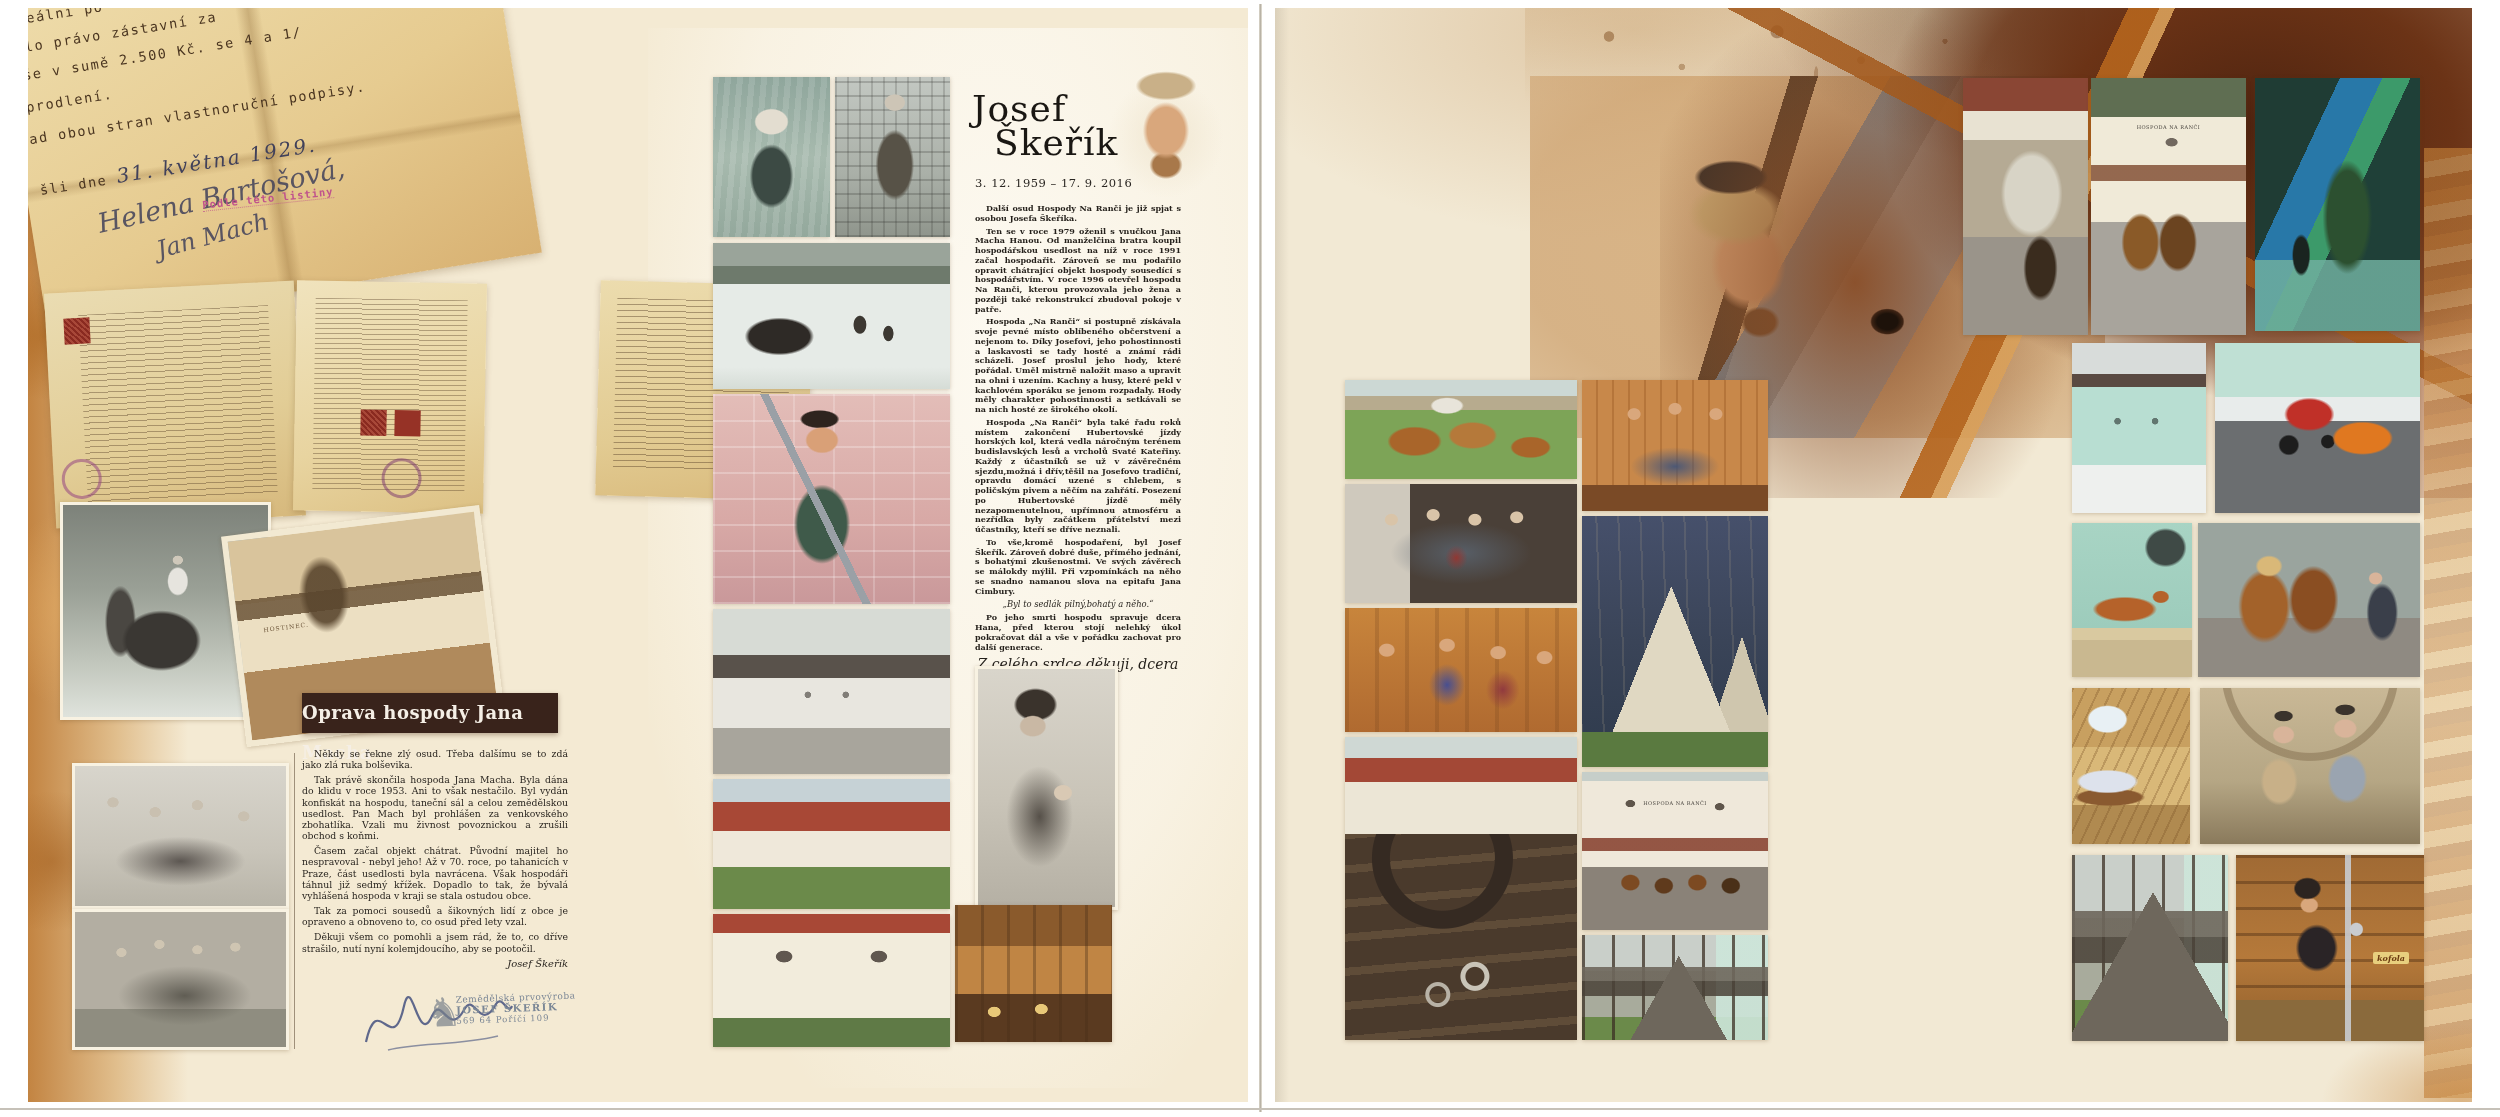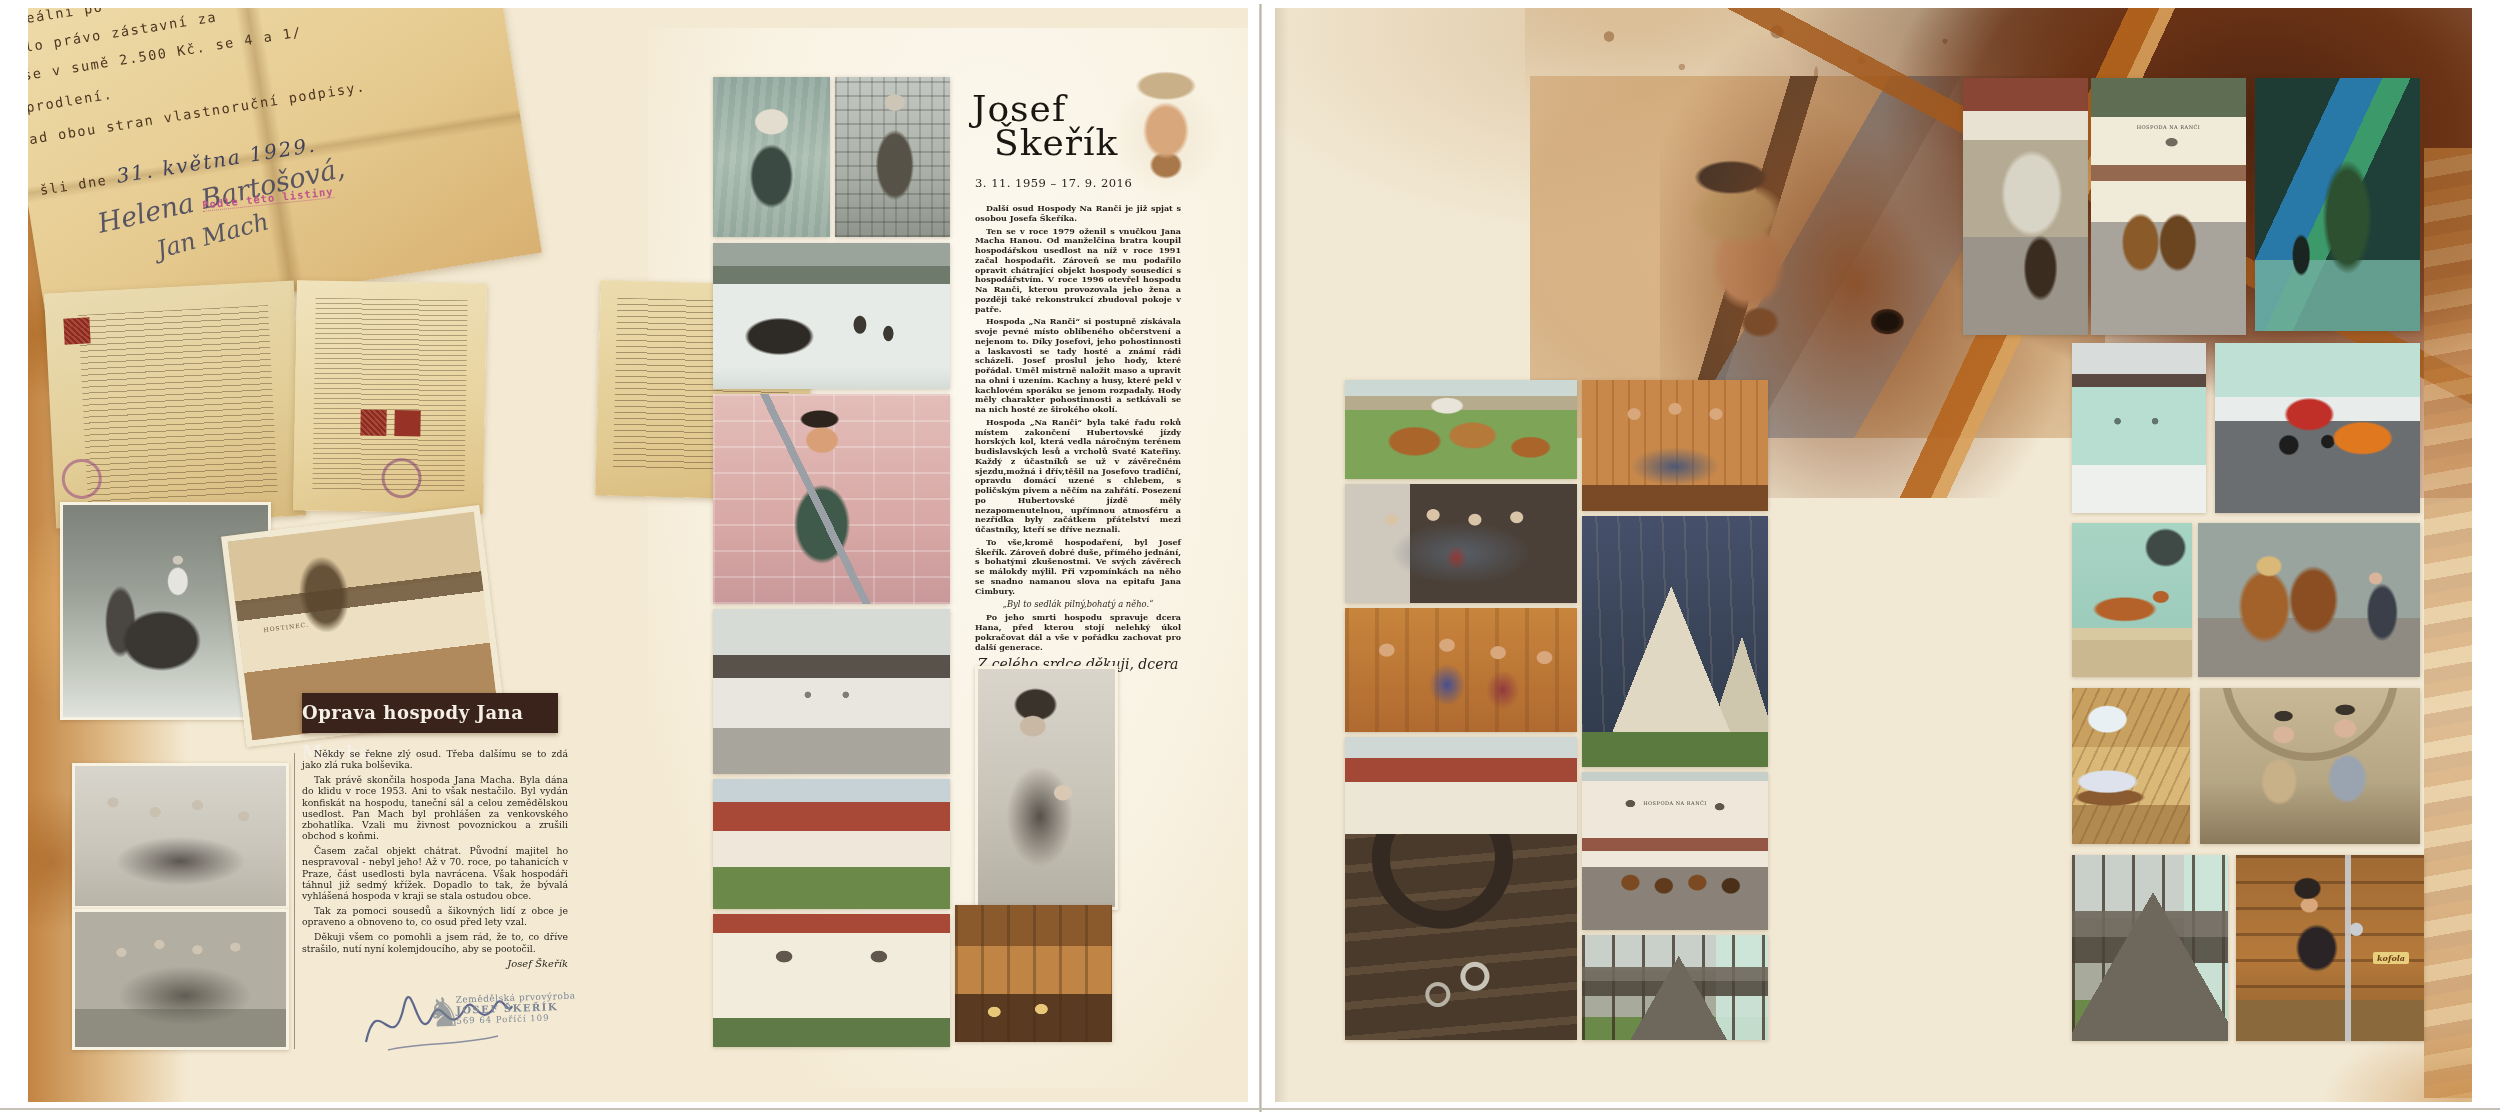--- a/index.html
+++ b/index.html
@@ -405,21 +405,21 @@
     <div class="ph" id="ph-axe-man"></div>
     <div class="ph" id="ph-farmhouse-bw"></div>
     <div class="ph" id="ph-red-roof-house"></div>
     <div class="ph" id="ph-hospoda-closeup"></div>
     <div class="ph" id="ph-josef-hat"></div>
 
     <div id="a-title" class="abs">
       <div class="t1">Josef</div>
       <div class="t2">Škeřík</div>
     </div>
-    <div id="a-dates" class="abs">3. 11. 1959 – 17. 9. 2016</div>
+    <div id="a-dates" class="abs">3. 12. 1959 – 17. 9. 2016</div>
     <div id="a-col" class="abs">
       <p class="ap">Další osud Hospody Na Ranči je již spjat s osobou Josefa Škeříka.</p>
       <p class="ap">Ten se v roce 1979 oženil s vnučkou Jana Macha Hanou. Od manželčina bratra koupil hospodářskou usedlost na níž v roce 1991 začal hospodařit. Zároveň se mu podařilo opravit chátrající objekt hospody sousedící s hospodářstvím. V roce 1996 otevřel hospodu Na Ranči, kterou provozovala jeho žena a později také rekonstrukcí zbudoval pokoje v patře.</p>
       <p class="ap">Hospoda „Na Ranči“ si postupně získávala svoje pevné místo oblíbeného občerstvení a nejenom to. Díky Josefovi, jeho pohostinnosti a laskavosti se tady hosté a známí rádi scházeli. Josef proslul jeho hody, které pořádal. Uměl mistrně naložit maso a upravit na ohni i uzením. Kachny a husy, které pekl v kachlovém sporáku se jenom rozpadaly. Hody měly charakter pohostinnosti a setkávali se na nich hosté ze širokého okolí.</p>
       <p class="ap">Hospoda „Na Ranči“ byla také řadu roků místem zakončení Hubertovské jízdy horských kol, která vedla náročným terénem budislavských lesů a vrcholů Svaté Kateřiny. Každý z účastníků se už v závěrečném sjezdu,možná i dřív,těšil na Josefovo tradiční, opravdu domácí uzené s chlebem, s poličským pivem a něčím na zahřátí. Posezení po Hubertovské jízdě měly nezapomenutelnou, upřímnou atmosféru a nezřídka byly začátkem přátelství mezi účastníky, kteří se dříve neznali.</p>
       <p class="ap">To vše,kromě hospodaření, byl Josef Škeřík. Zároveň dobré duše, přímého jednání, s bohatými zkušenostmi. Ve svých závěrech se málokdy mýlil. Při vzpomínkách na něho se snadno namanou slova na epitafu Jana Cimbury.</p>
       <p class="a-quote">„Byl to sedlák pilný,bohatý a něho.“</p>
       <p class="ap">Po jeho smrti hospodu spravuje dcera Hana, před kterou stojí nelehký úkol pokračovat dál a vše v pořádku zachovat pro další generace.</p>
       <p class="a-closing">Z celého srdce děkuji, dcera Hana.</p>
     </div>

